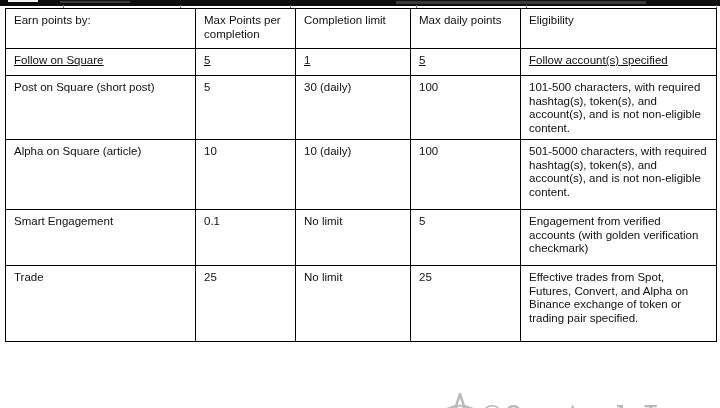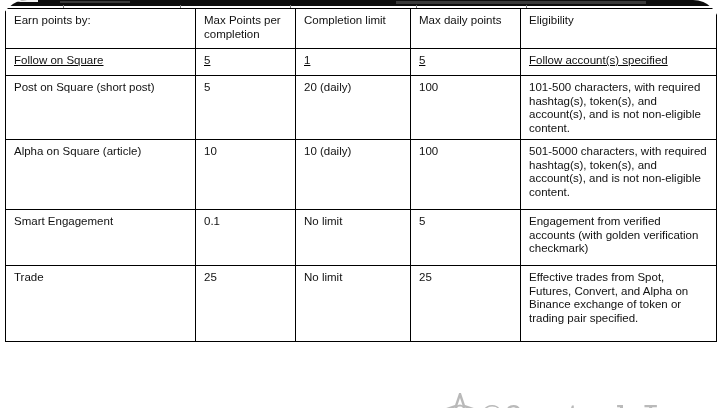--- a/index.html
+++ b/index.html
@@ -8,21 +8,20 @@
     width: 720px; height: 408px;
     background: #ffffff;
     font-family: "Liberation Sans", "DejaVu Sans", sans-serif;
     overflow: hidden;
   }
   .screen {
     position: relative;
     width: 720px; height: 408px;
     background: #ffffff;
     overflow: hidden;
-    border-radius: 27px;
   }
 
   
   .top-strip { position: absolute; top: 0; left: 0; width: 720px; height: 8px; }
   .top-bar   { position: absolute; top: 0; left: 0; width: 720px; height: 6px; background: #0d0d0d; }
   .top-notch { position: absolute; top: 0; left: 8px;  width: 30px; height: 2px; background: #f2f2f2; }
   .top-smudge { position: absolute; background: #3a3a3a; }
   .sm1 { top: 1px; left: 396px; width: 250px; height: 3px; }
   .sm2 { top: 1px; left: 60px;  width: 70px;  height: 2px; }
   .tick { position: absolute; top: 5px; width: 1px; height: 3px; background: #777777; }
@@ -113,21 +112,21 @@
       <tr class="r1">
         <td>Follow on Square</td>
         <td>5</td>
         <td>1</td>
         <td>5</td>
         <td>Follow account(s) specified</td>
       </tr>
       <tr class="r3">
         <td>Post on Square (short post)</td>
         <td>5</td>
-        <td>20 (daily)</td>
+        <td>30 (daily)</td>
         <td>100</td>
         <td>101-500 characters, with required hashtag(s), token(s), and account(s), and is not non-eligible content.</td>
       </tr>
       <tr class="r4">
         <td>Alpha on Square (article)</td>
         <td>10</td>
         <td>10 (daily)</td>
         <td>100</td>
         <td>501-5000 characters, with required hashtag(s), token(s), and account(s), and is not non-eligible content.</td>
       </tr>

